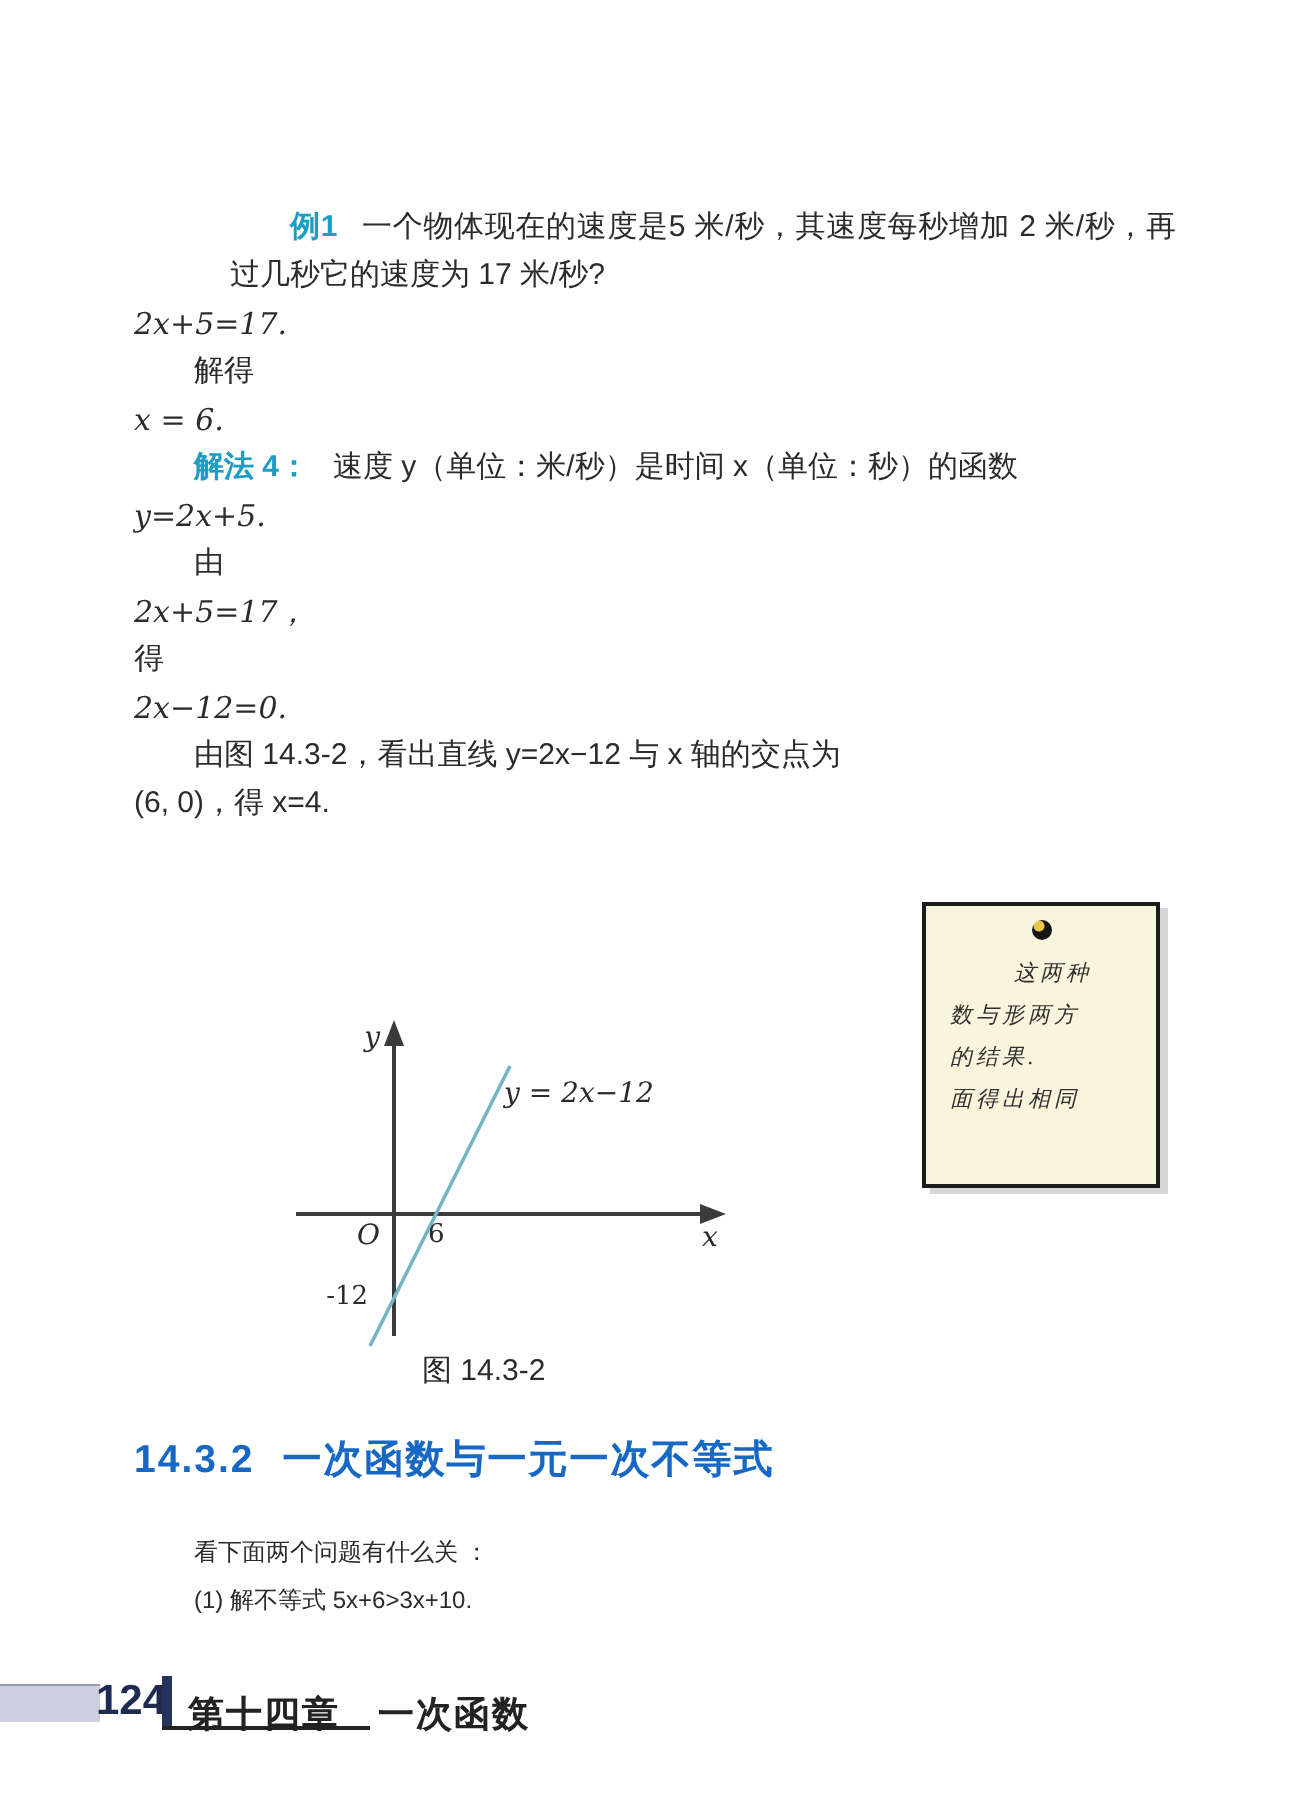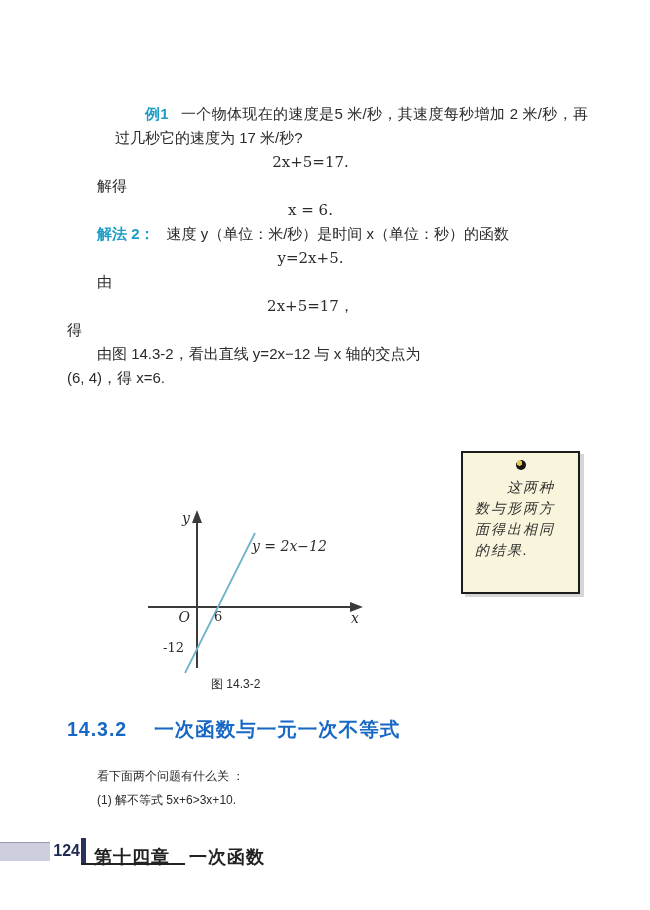--- a/index.html
+++ b/index.html
@@ -7,92 +7,93 @@
     width:650px;height:910px;position:relative;background:#ffffff;
     font-family:"Liberation Sans","DejaVu Sans",sans-serif;
     color:#2b2b2b;overflow:hidden;
   }
   .content{position:absolute;left:67px;top:76px;width:521px;font-size:15px;line-height:24px;}
   .para{margin:0;text-align:justify;}
   .indent{text-indent:2em;}
   .mt{margin-top:26px;margin-left:48px;}
   .cyan{color:#1d9cc6;font-weight:bold;margin-right:12px;}
   .eq{
-    text-align:center;padding-right:34px;
-    font-family:"DejaVu Serif","Liberation Serif",serif;
+    padding-right:34px;
+    font-family:"DejaVu Serif","Liberation Serif",serif;font-style:italic;
     font-size:15px;line-height:24px;
   }
   .nowrap{white-space:nowrap;}
 
   
   .graph{position:absolute;left:140px;top:508px;}
   .axis-text{font-family:"DejaVu Serif","Liberation Serif",serif;font-style:italic;font-size:14px;fill:#2b2b2b;}
   .num-text{font-family:"DejaVu Serif","Liberation Serif",serif;font-size:13px;fill:#2b2b2b;}
-  .fig-caption{position:absolute;left:211px;top:676px;font-size:12px;color:#2b2b2b;}
+  .fig-caption{position:absolute;left:211px;top:676px;font-size:15px;color:#2b2b2b;}
 
   
   .note{
     position:absolute;left:461px;top:451px;width:115px;height:139px;
     background:#f9f4dc;border:2px solid #1c1c1c;
     box-shadow:4px 3px 0 #d6d6d6;
     font-family:"Liberation Serif","DejaVu Serif",serif;font-style:italic;
-    font-size:14px;line-height:21px;color:#2f2f2f;
+    font-size:11px;line-height:21px;color:#2f2f2f;
   }
   .pin{
     position:absolute;top:7px;left:50%;margin-left:-5px;width:10px;height:10px;border-radius:50%;
     background:radial-gradient(circle at 35% 30%, #e8c84a 0 2.5px, #151515 3px);
   }
   .note-line{padding-left:12px;letter-spacing:2px;}
   .note-line.first{padding-left:44px;padding-top:24px;}
 
   
   .section-heading{
     position:absolute;left:67px;top:716px;font-size:19.5px;font-weight:bold;color:#1768c4;
     letter-spacing:1px;white-space:nowrap;
   }
-  .section-heading .num{margin-right:27px;}
+  .section-heading .num{margin-right:14px;}
 
   
   .questions{position:absolute;left:67px;top:764px;font-size:12px;line-height:24px;}
   .questions p{margin:0;padding-left:30px;}
 
   
   .footer-bar{position:absolute;left:0;top:842px;width:50px;height:18px;background:#cdcede;border-top:1px solid #9898b0;}
-  .pagenum{position:absolute;left:48px;top:841px;width:32px;font-weight:bold;font-size:16px;color:#1e2a52;text-align:right;line-height:20px;}
+  .pagenum{position:absolute;left:48px;top:841px;width:32px;font-weight:bold;font-size:21px;color:#1e2a52;text-align:left;line-height:20px;}
   .footer-divider{position:absolute;left:81px;top:838px;width:5px;height:25px;background:#27335c;}
   .chapter{position:absolute;left:94px;top:845px;font-size:18px;font-weight:bold;color:#222222;letter-spacing:1px;white-space:nowrap;}
   .footer-underline{position:absolute;left:81px;top:863px;width:104px;height:2px;background:#222222;}
 </style>
 </head>
 <body>
 
 <div class="content">
 
   <p class="para indent mt"><span class="cyan">例1</span><span>一个物体现在的速度是5 米/秒，其速度每秒增加 2 米/秒，再过几秒它的速度为 17 米/秒?</span></p>
 
 
   <div class="eq">2x+5=17.</div>
 
   <p class="para indent">解得</p>
 
   <div class="eq">x = 6.</div>
 
-  <p class="para indent"><span class="cyan">解法 2：</span><span>速度 y（单位：米/秒）是时间 x（单位：秒）的函数</span></p>
+  <p class="para indent"><span class="cyan">解法 4：</span><span>速度 y（单位：米/秒）是时间 x（单位：秒）的函数</span></p>
 
   <div class="eq">y=2x+5.</div>
 
   <p class="para indent">由</p>
 
   <div class="eq">2x+5=17，</div>
 
   <p class="para">得</p>
 
+  <div class="eq">2x−12=0.</div>
 
   <p class="para indent nowrap">由图 14.3-2，看出直线 y=2x−12 与 x 轴的交点为</p>
-  <p class="para">(6, 4)，得 x=6.</p>
+  <p class="para">(6, 0)，得 x=4.</p>
 </div>
 
 <svg class="graph" width="280" height="170" viewBox="0 0 280 170">
 
   <line x1="8" y1="99" x2="212" y2="99" stroke="#3b3b3b" stroke-width="2"></line>
   <polygon points="210,94 223,99 210,104" fill="#3b3b3b"></polygon>
 
   <line x1="57" y1="12" x2="57" y2="160" stroke="#3b3b3b" stroke-width="2"></line>
   <polygon points="52,15 57,2 62,15" fill="#3b3b3b"></polygon>
 
@@ -104,22 +105,22 @@
   <text x="74" y="113" class="num-text">6</text>
   <text x="44" y="144" text-anchor="end" class="num-text">-12</text>
   <text x="112" y="43" class="axis-text">y = 2x−12</text>
 </svg>
 <div class="fig-caption">图 14.3-2</div>
 
 <div class="note">
   <span class="pin"></span>
   <div class="note-line first">这两种</div>
   <div class="note-line">数与形两方</div>
+  <div class="note-line">的结果.</div>
   <div class="note-line">面得出相同</div>
-  <div class="note-line">的结果.</div>
 </div>
 
 <div class="section-heading">
   <span class="num">14.3.2</span><span>一次函数与一元一次不等式</span>
 </div>
 
 <div class="questions">
   <p>看下面两个问题有什么关 ：</p>
   <p>(1) 解不等式 5x+6&gt;3x+10.</p>
 </div>

